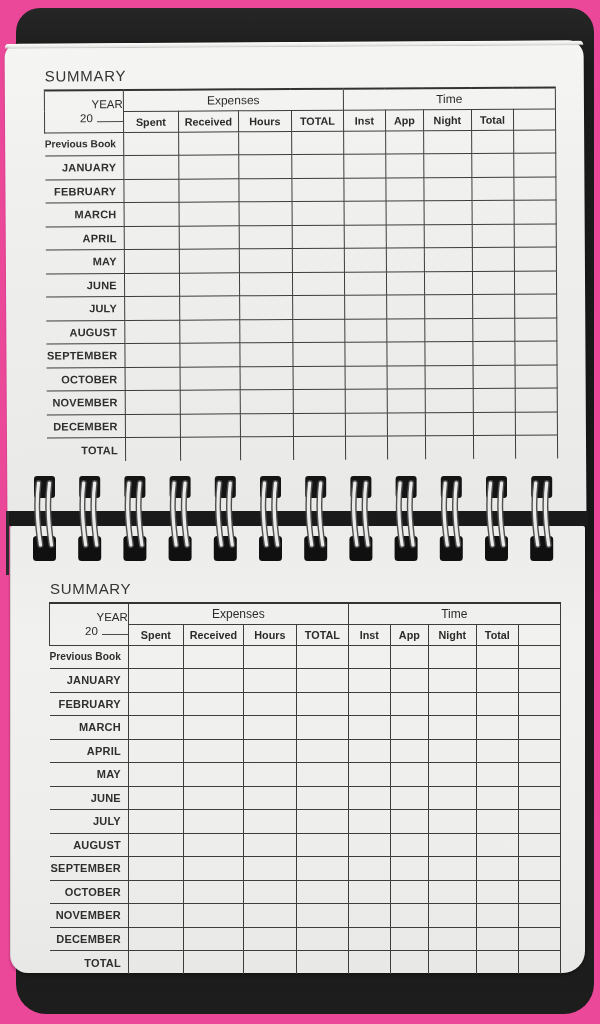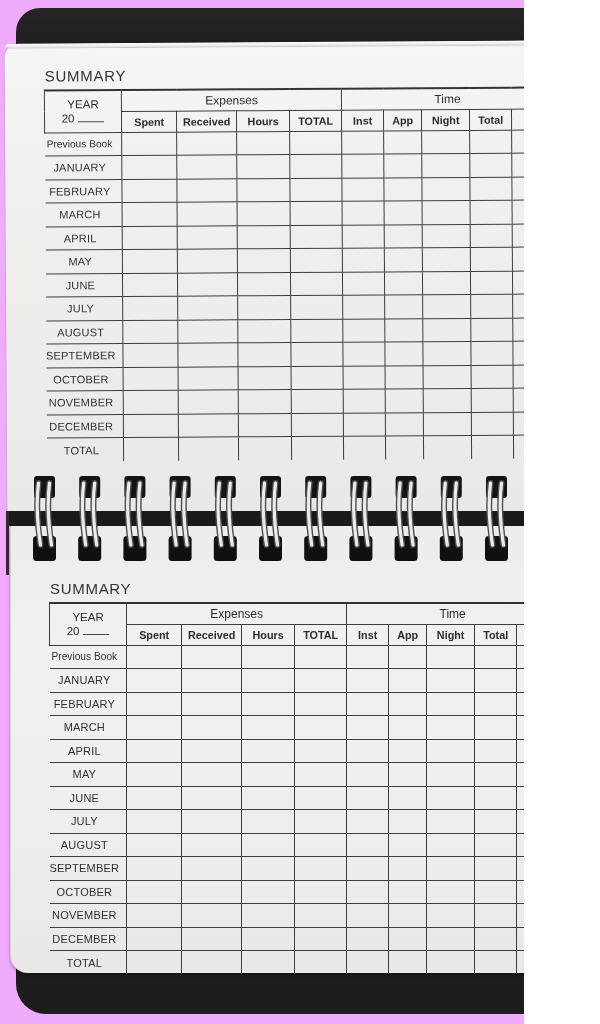--- a/index.html
+++ b/index.html
@@ -1,18 +1,18 @@
 <!DOCTYPE html>
 <html><head>
 <meta charset="utf-8">
 <style>
   html,body { margin:0; padding:0; background:#ffffff; }
   .scene {
-    position:relative; width:524px; height:1024px; overflow:hidden;
-    background:#f0abfc;
+    position:relative; width:600px; height:1024px; overflow:hidden;
+    background:#ec4899;
     font-family:"Liberation Sans","DejaVu Sans",sans-serif;
     color:#2e2e2e;
   }
   .cover {
     position:absolute; left:16px; top:8px; width:578px; height:1006px;
     border-radius:24px 24px 30px 30px; z-index:1;
     background:linear-gradient(180deg,#262626 0%,#1a1a1a 6%,#151515 50%,#1d1d1d 100%);
   }
   .page { position:absolute; z-index:2; }
   .page-top {
@@ -46,31 +46,31 @@
   table.sheet { border-collapse:collapse; table-layout:fixed; }
   table.sheet th, table.sheet td {
     padding:0; font-weight:400; text-align:center; vertical-align:middle;
     border:solid #3d3d3d; border-width:1.4px 1px;
     overflow:hidden; white-space:nowrap;
   }
   table.sheet thead tr:first-child th { border-top:2px solid #333; }
   table.sheet thead tr { height:21px; }
   table.sheet tbody tr { height:23.5px; }
   th.year-cell { border-left-width:1.4px; border-right-width:1.5px; font-size:11.5px; color:#2b2b2b; }
-  th.year-cell .yr-line { line-height:14px; }
+  th.year-cell .yr-line { line-height:14px;text-align:right; }
   .year-blank { display:inline-block; width:26px; height:9px; border-bottom:1.3px solid #4a4a4a; margin-left:4px; }
   th.group { font-size:12px; color:#2b2b2b; }
   th.g-exp { border-right-width:1.8px; }
   th.g-time { border-right-width:1.4px; padding-right:42px; }
   tr.cols th { font-size:10.8px; color:#2b2b2b;font-weight:bold; }
   tr.cols th.last-exp { border-right-width:1.8px; }
   tr.cols th:last-child { border-right-width:1.4px; }
   tbody th.row-label {
     border-left:none; border-right-width:1.5px;
-    text-align:center; padding-right:7px; font-size:11px; letter-spacing:.2px; color:#2f2f2f;
+    text-align:right; padding-right:7px; font-size:11px; letter-spacing:.2px; color:#2f2f2f;font-weight:bold;
   }
   tbody th.row-label.small-label { font-size:10.2px; letter-spacing:0; }
   tbody td.group-div { border-right-width:1.8px; }
   tbody td:last-child { border-right-width:1.4px; }
   tbody tr:last-child th, tbody tr:last-child td { border-bottom:none; }
   
   .binding-svg { position:absolute; left:0; top:470px; z-index:3; display:block; }
 </style>
 </head>
 <body>

